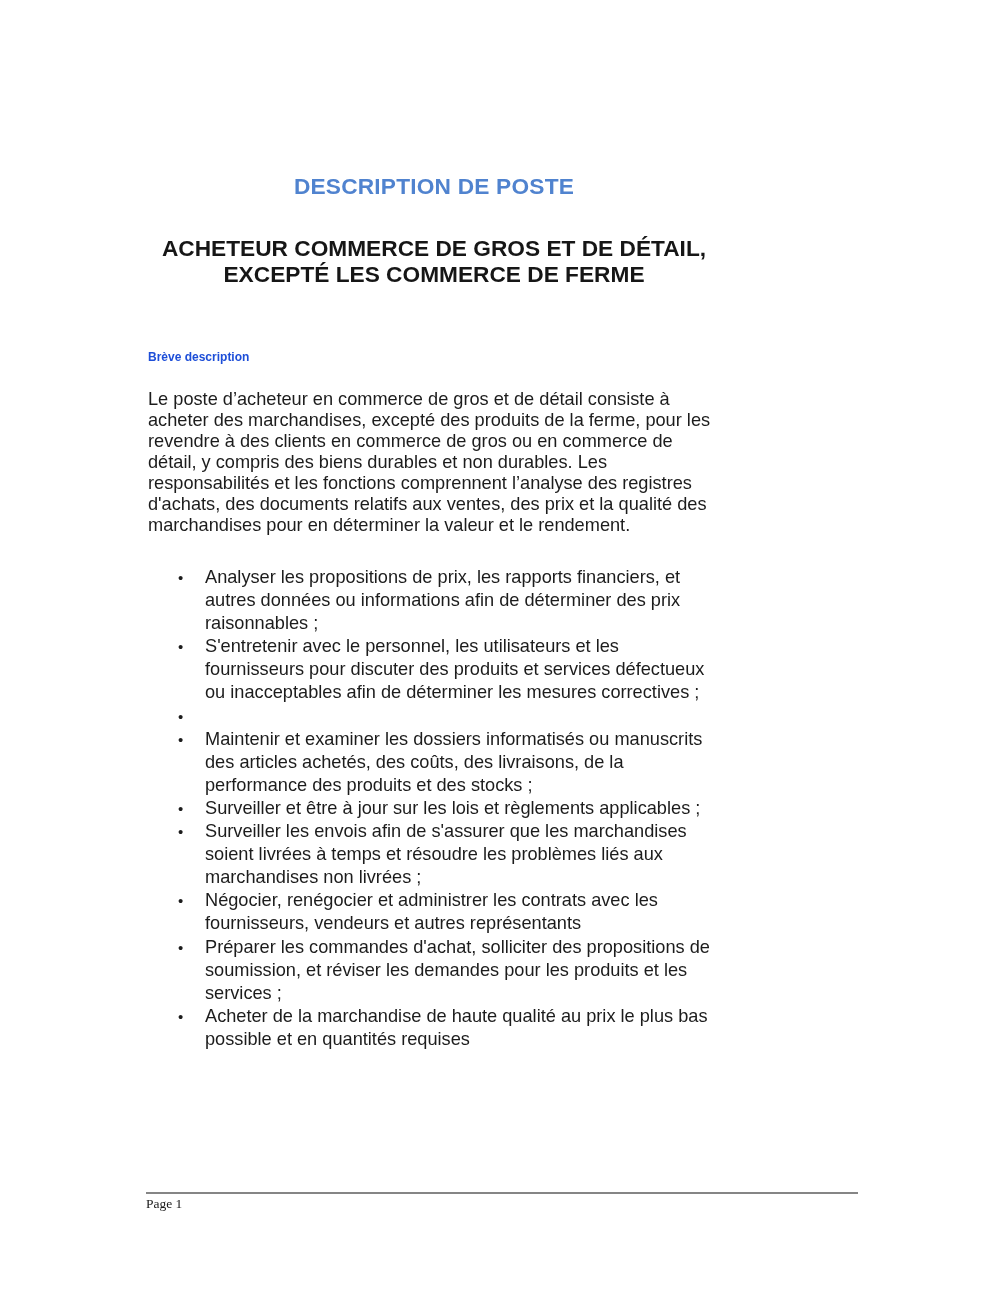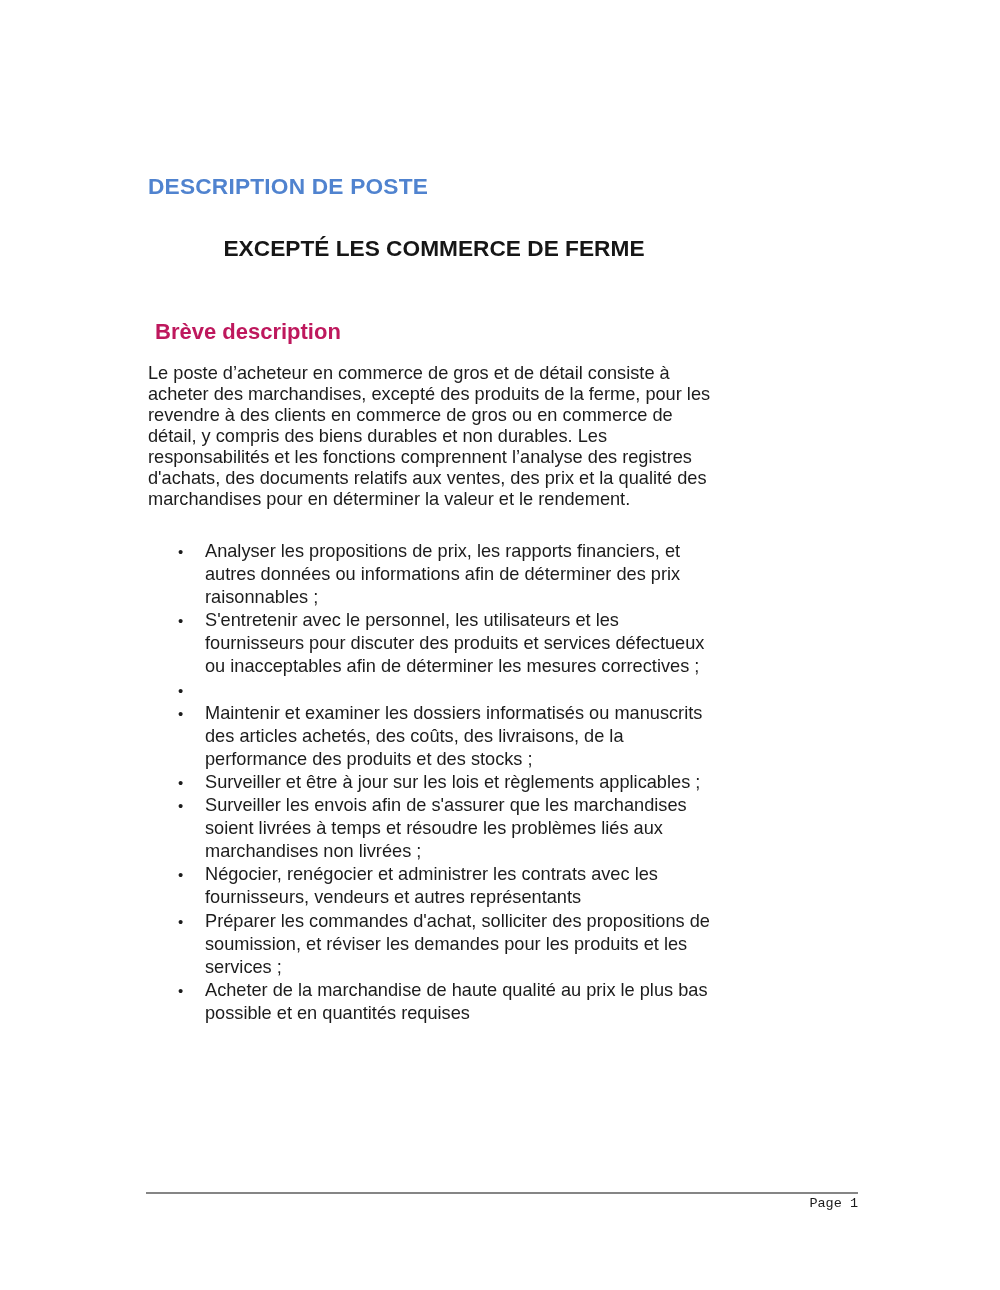--- a/index.html
+++ b/index.html
@@ -25,37 +25,38 @@
     left: 148px;
     top: 0;
     width: 572px;
   }
   .doc-title {
     margin: 0;
     padding-top: 173px;
     font-size: 22.7px;
     line-height: 27px;
     font-weight: bold;
+    text-align: center;
     letter-spacing: 0.2px;
   }
   .job-title {
     margin: 35px 0 0 0;
     font-size: 22.7px;
     line-height: 26px;
     font-weight: bold;
     text-align: center;
     color: #161616;
   }
   .job-title .line { display: block; }
   .section-heading {
-    margin: 7px;
-    font-size: 22px;
+    margin: 0;
+    font-size: 12px;
     line-height: 21px;
     font-weight: bold;
-    color: #be185d;
+    color: #1d4ed8;
   }
   .brief-heading { margin-top: 60px; }
   .body-paragraph {
     margin: 21px 0 0 0;
     font-size: 18.2px;
     line-height: 21px;
     width: 572px;
   }
   .tasks-heading { margin-top: 42px; }
   .task-list {
@@ -80,35 +81,36 @@
     left: 146px;
     top: 1192px;
     width: 712px;
   }
   .footer-rule {
     height: 0;
     border-top: 2px solid #858585;
   }
   .page-number {
     margin-top: 2px;
-    font-family: Liberation Mono, monospace;
+    font-family: Liberation Serif, serif;
     font-size: 13.5px;
-    text-align: right;
+    text-align: left;
     color: #1a1a1a;
   }
 </style>
 </head>
 <body>
 
 <div class="page">
   <div class="content">
 
     <h1 class="doc-title" style="color: rgb(80, 131, 207);">DESCRIPTION DE POSTE</h1>
 
     <h2 class="job-title">
+      <span class="line">ACHETEUR COMMERCE DE GROS ET DE DÉTAIL,</span>
       <span class="line">EXCEPTÉ LES COMMERCE DE FERME</span>
     </h2>
 
     <h3 class="section-heading brief-heading">Brève description</h3>
 
     <p class="body-paragraph">Le poste d’acheteur en commerce de gros et de détail consiste à acheter des marchandises, excepté des produits de la ferme, pour les revendre à des clients en commerce de gros ou en commerce de détail, y compris des biens durables et non durables. Les responsabilités et les fonctions comprennent l’analyse des registres d'achats, des documents relatifs aux ventes, des prix et la qualité des marchandises pour en déterminer la valeur et le rendement.</p>
 
 
     <ul class="task-list">
       <li class="task-item">

